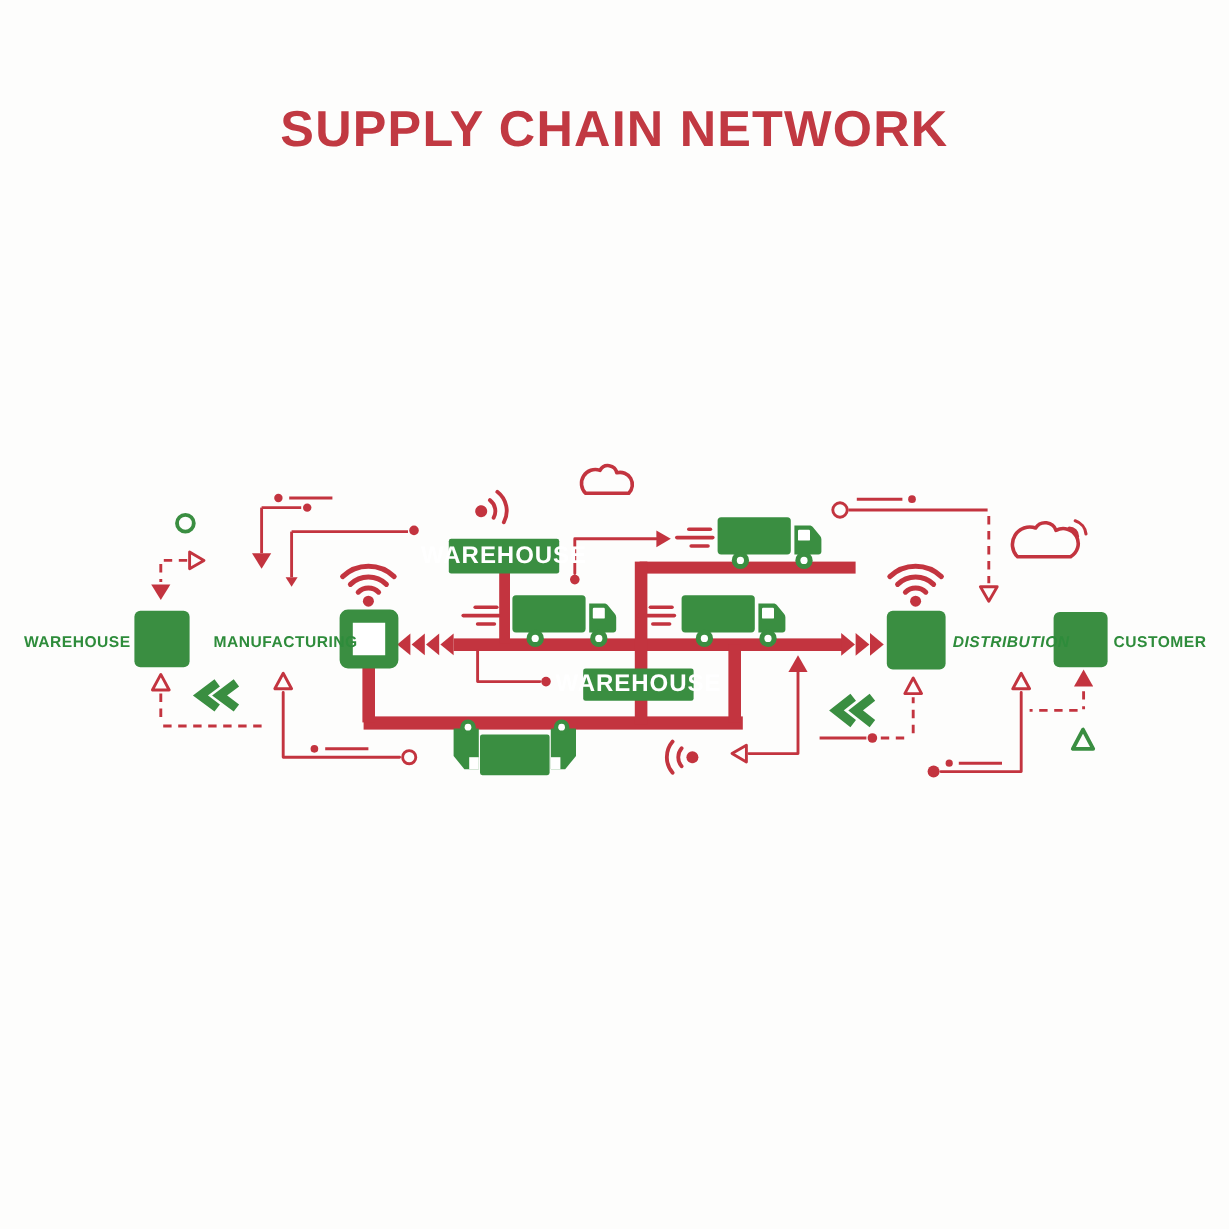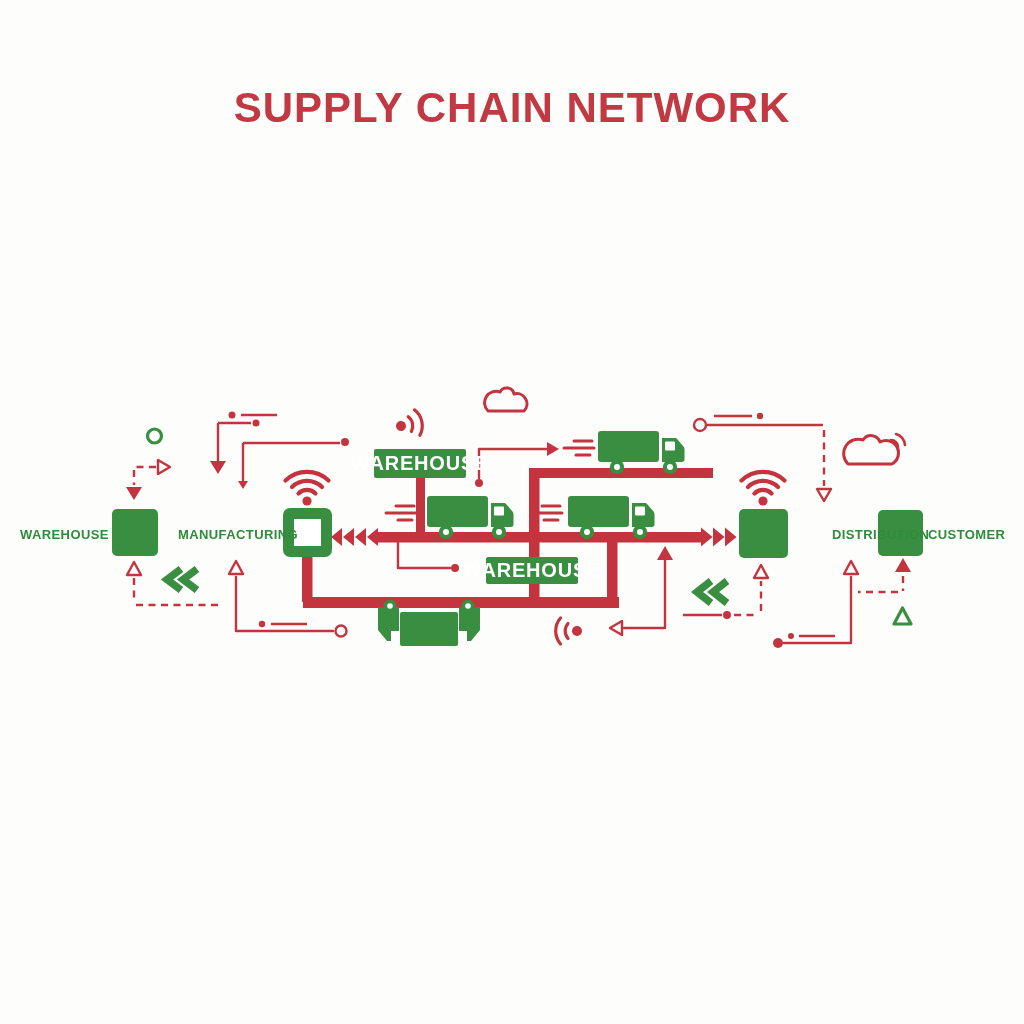--- a/index.html
+++ b/index.html
@@ -223,19 +223,19 @@
 
   <div class="title">SUPPLY CHAIN NETWORK</div>
 
   <div class="node" style="left:112px;top:509px;width:46px;height:47px;"></div>
   <div class="node hollow" style="left:283px;top:508px;width:49px;height:49px;"></div>
   <div class="node" style="left:739px;top:509px;width:49px;height:49px;"></div>
   <div class="node" style="left:878px;top:510px;width:45px;height:46px;"></div>
 
   <div class="nlabel" style="left:20px;top:527px;width:82px;text-align:right;">WAREHOUSE</div>
   <div class="nlabel" style="left:166px;top:527px;padding-left:12px;">MANUFACTURING</div>
-  <div class="nlabel" style="left:832px;top:527px;">DISTRIBUTION</div>
+  <div class="nlabel" style="left:794px;top:527px;font-style:italic;">DISTRIBUTION</div>
   <div class="nlabel" style="left:928px;top:527px;">CUSTOMER</div>
 
   <div class="badge" style="left:374px;top:449px;width:92px;height:29px;">WAREHOUSE</div>
   <div class="badge" style="left:486px;top:557px;width:92px;height:27px;">WAREHOUSE</div>
 
 </div>
 
 </body></html>

